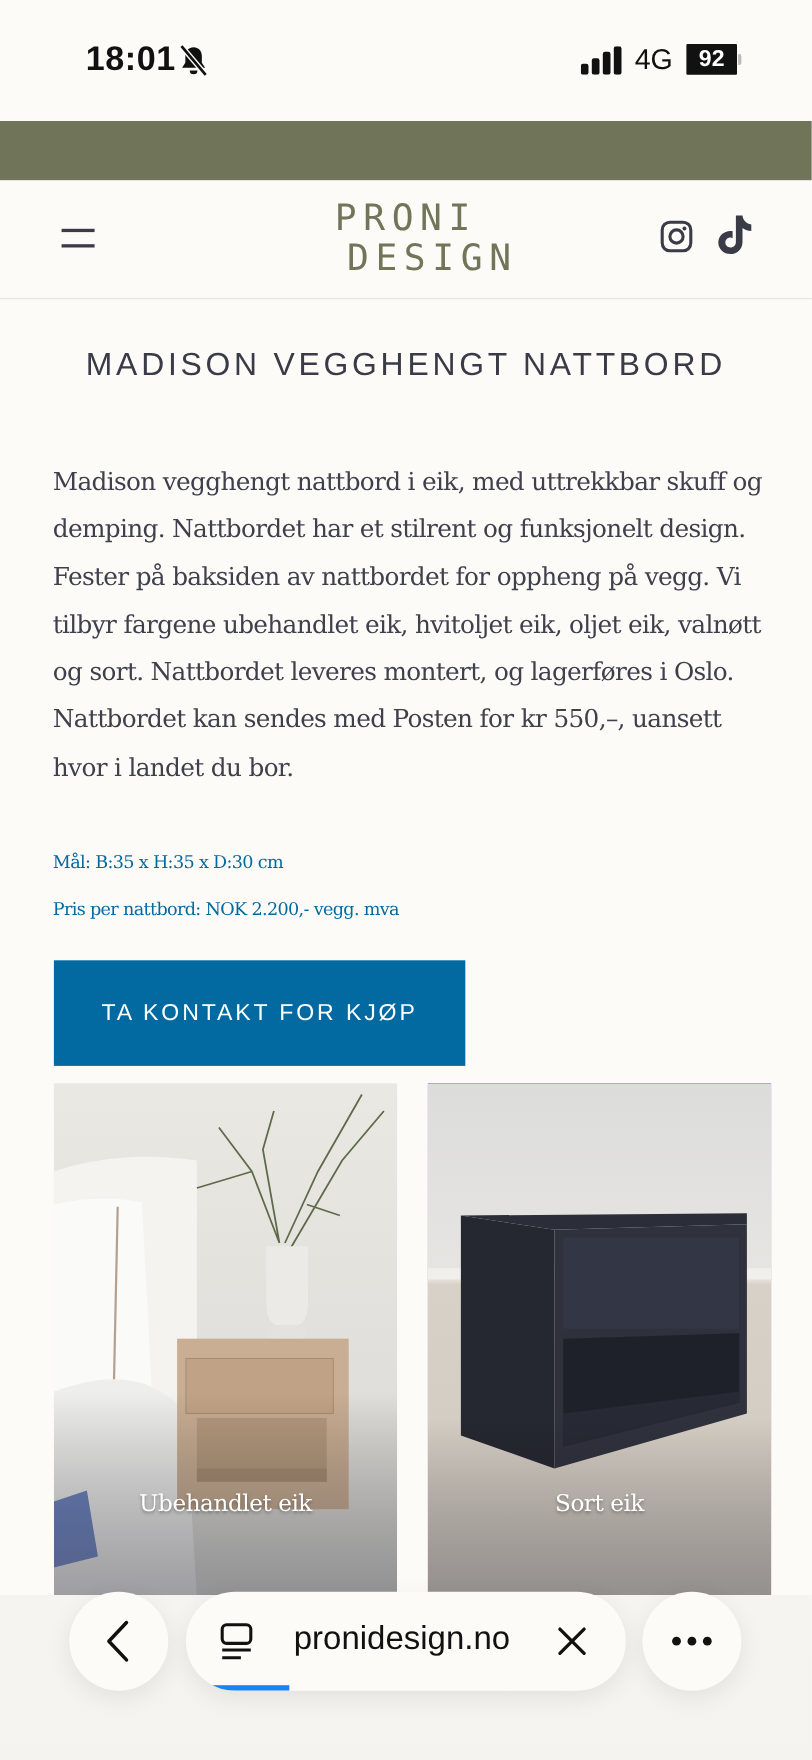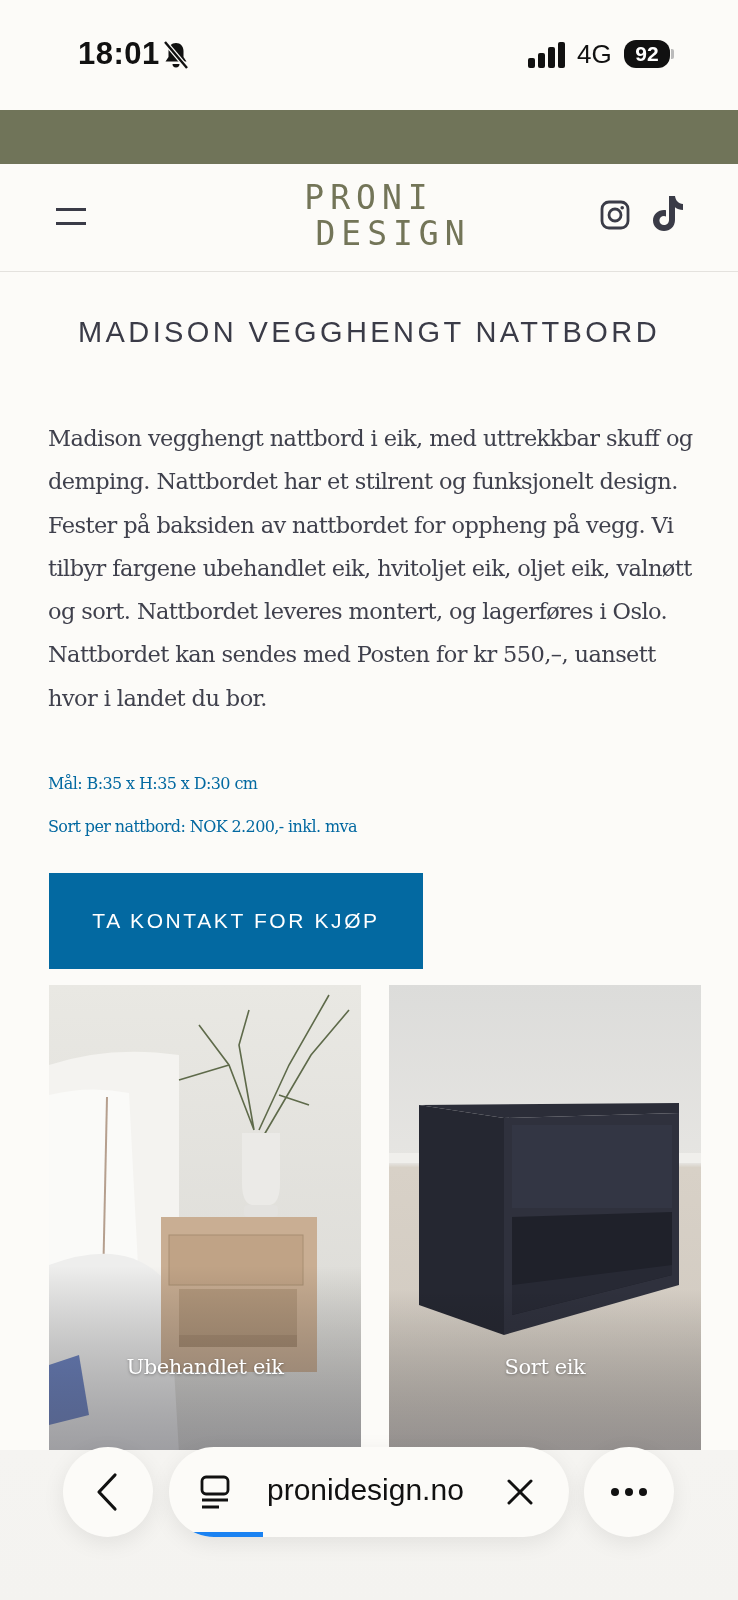--- a/index.html
+++ b/index.html
@@ -6,21 +6,21 @@
     html, body { width: 738px; height: 1600px; overflow: hidden; background: #fcfbf8; }
     body { position: relative; font-family: "Liberation Sans", sans-serif; color: #3a3b47; }
 
     
     .status-bar { position: absolute; top: 0; left: 0; width: 596px; height: 110px; background: #fcfbf8; }
     .status-time { position: absolute; left: 78px; top: 36px; font-size: 31px; font-weight: bold; color: #111; letter-spacing: 0.5px; font-family: "Liberation Sans", sans-serif; }
     .bell-off { position: absolute; left: 162px; top: 40px; width: 28px; height: 30px; }
     .signal { position: absolute; left: 528px; top: 42px; width: 40px; height: 26px; }
     .net-label { position: absolute; left: 577px; top: 39px; font-size: 26px; color: #111; font-family: "Liberation Sans", sans-serif; }
     .battery { position: absolute; left: 624px; top: 40px; width: 50px; height: 28px; }
-    .battery-body { position: absolute; left: 0; top: 0; width: 46px; height: 28px; background: #111; border-radius: 12px; color: #fff; font-size: 21px; font-weight: bold; text-align: center; line-height: 28px; }
+    .battery-body { position: absolute; left: 0; top: 0; width: 46px; height: 28px; background: #111; border-radius: 1px; color: #fff; font-size: 21px; font-weight: bold; text-align: center; line-height: 28px; }
     .battery-tip { position: absolute; left: 47px; top: 9px; width: 3px; height: 10px; background: #bbb; border-radius: 0 2px 2px 0; }
 
     
     .announce-bar { position: absolute; top: 110px; left: 0; width: 738px; height: 54px; background: #707459; }
 
     
     .site-header { position: absolute; top: 164px; left: 0; width: 738px; height: 108px; background: #fcfbf8; border-bottom: 1px solid #e4e2de; }
     .menu-btn { position: absolute; left: 54px; top: 40px; width: 34px; height: 24px; cursor: pointer; }
     .menu-btn span { position: absolute; left: 2px; width: 30px; height: 3px; background: #3a3b47; }
     .menu-btn .l1 { top: 4px; } .menu-btn .l2 { top: 18px; }
@@ -100,21 +100,21 @@
     <path d="M18 2h6c0.5 4.5 3.5 7.5 8 8v6c-3 0-5.8-1-8-2.7V26c0 6.6-5 11-11 11S2 32.5 2 26.5 7 16 13 16c0.7 0 1.3 0 2 0.2v6.3c-0.6-0.3-1.3-0.5-2-0.5-2.6 0-4.6 2-4.6 4.5S10.4 31 13 31c2.7 0 5-2 5-5z" fill="#3a3b47"></path>
   </svg>
 </header>
 
 <h1 class="page-title">MADISON VEGGHENGT NATTBORD</h1>
 
 <p class="desc">Madison vegghengt nattbord i eik, med uttrekkbar skuff og demping. Nattbordet har et stilrent og funksjonelt design. Fester på baksiden av nattbordet for oppheng på vegg. Vi tilbyr fargene ubehandlet eik, hvitoljet eik, oljet eik, valnøtt og sort. Nattbordet leveres montert, og lagerføres i Oslo. Nattbordet kan sendes med Posten for kr 550,–, uansett hvor i landet du bor.</p>
 
 <div class="specs">
   <div>Mål: B:35 x H:35 x D:30 cm</div>
-  <div>Sort per nattbord: NOK 2.200,- inkl. mva</div>
+  <div>Pris per nattbord: NOK 2.200,- vegg. mva</div>
 </div>
 
 <button class="cta">TA KONTAKT FOR KJØP</button>
 
 <div class="tile tile1">
   <svg width="312" height="468" viewBox="0 0 312 468">
     <defs>
       <linearGradient id="wall1" x1="0" y1="0" x2="0" y2="1">
         <stop offset="0" stop-color="#e9e8e3"></stop>
           <stop offset="1" stop-color="#d9d8d4"></stop>

